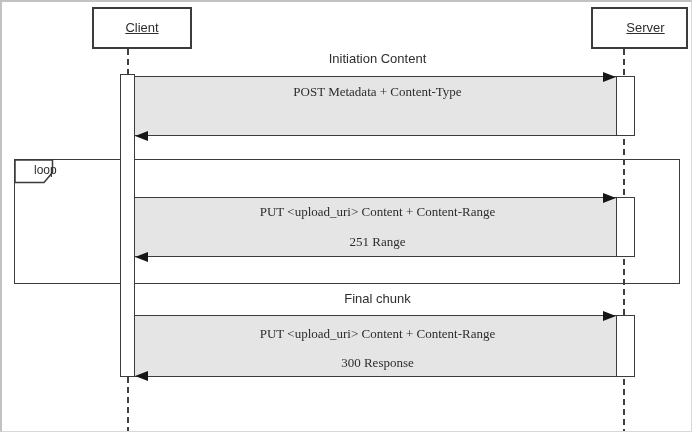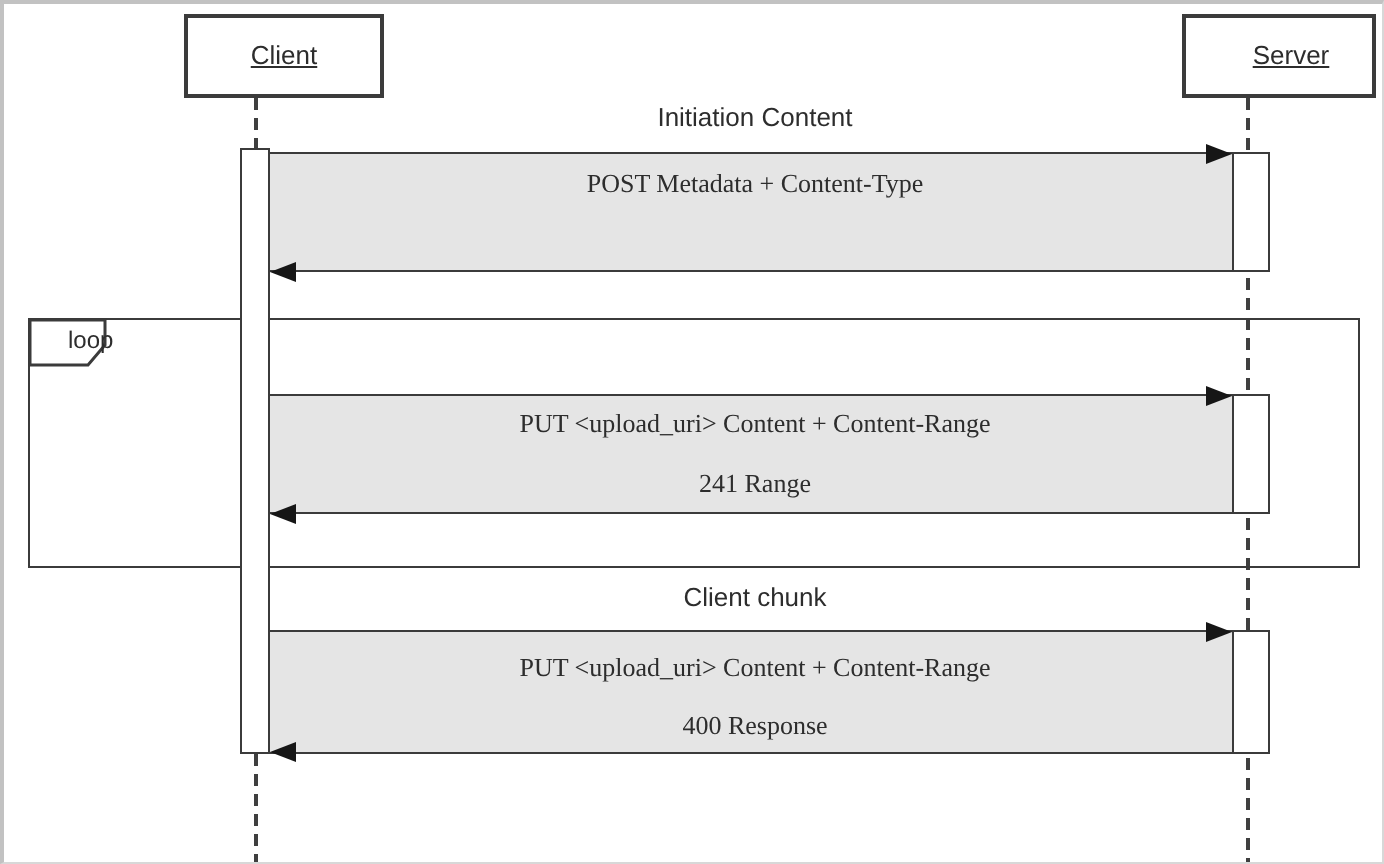--- a/index.html
+++ b/index.html
@@ -55,34 +55,34 @@
   <div class="abs lifeline" style="left:125px; top:375px; height:55px;"></div>
   <div class="abs lifeline" style="left:621px; top:47px; height:383px;"></div>
 
   <div class="abs loop-box" style="left:12px; top:157px; width:666px; height:125px;"></div>
   <svg class="abs" style="left:12px; top:157px;" width="40" height="25" viewBox="0 0 40 25">
     <path d="M1,1 H38.5 V13.5 L30,23.5 H1 Z" fill="#ffffff" stroke="#3b3b3b" stroke-width="1.5"></path>
   </svg>
   <div class="abs loop-operator-text" style="left:32px; top:161px;">loop</div>
 
   <div class="abs txt" style="left:118px; top:49px; width:515px;">Initiation Content</div>
-  <div class="abs txt" style="left:118px; top:289px; width:515px;">Client chunk</div>
+  <div class="abs txt" style="left:118px; top:289px; width:515px;">Final chunk</div>
 
   <div class="abs exchange" style="left:118px; top:74px; width:515px; height:60px;">
     <span class="txt" style="top:7px;">POST Metadata + Content-Type</span>
   </div>
 
   <div class="abs exchange" style="left:118px; top:195px; width:515px; height:60px;">
     <span class="txt" style="top:6px;">PUT &lt;upload_uri&gt; Content + Content-Range</span>
-    <span class="txt" style="bottom:6px;">241 Range</span>
+    <span class="txt" style="bottom:6px;">251 Range</span>
   </div>
 
   <div class="abs exchange" style="left:118px; top:313px; width:515px; height:62px;">
     <span class="txt" style="top:10px;">PUT &lt;upload_uri&gt; Content + Content-Range</span>
-    <span class="txt" style="bottom:5px;">400 Response</span>
+    <span class="txt" style="bottom:5px;">300 Response</span>
   </div>
 
   <div class="abs activation" style="left:118px; top:72px; width:15px; height:303px;"></div>
   <div class="abs activation" style="left:614px; top:74px; width:19px; height:60px;"></div>
   <div class="abs activation" style="left:614px; top:195px; width:19px; height:60px;"></div>
   <div class="abs activation" style="left:614px; top:313px; width:19px; height:62px;"></div>
 
   <div class="abs arrow-right" style="left:601px; top:70px;"></div>
   <div class="abs arrow-left" style="left:133px; top:129px;"></div>
   <div class="abs arrow-right" style="left:601px; top:191px;"></div>

